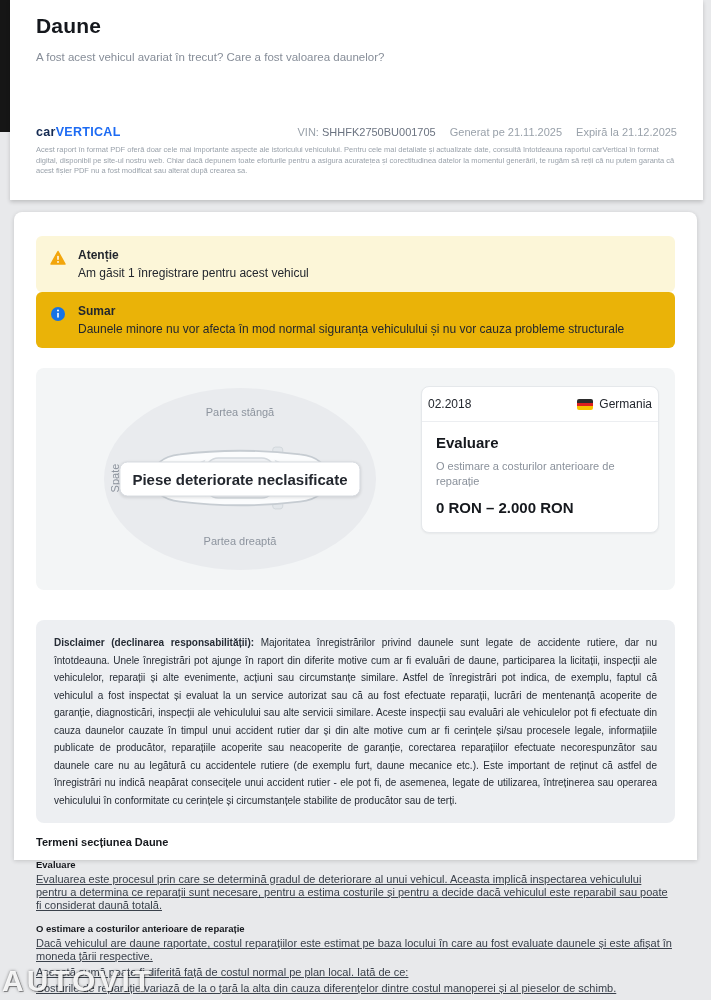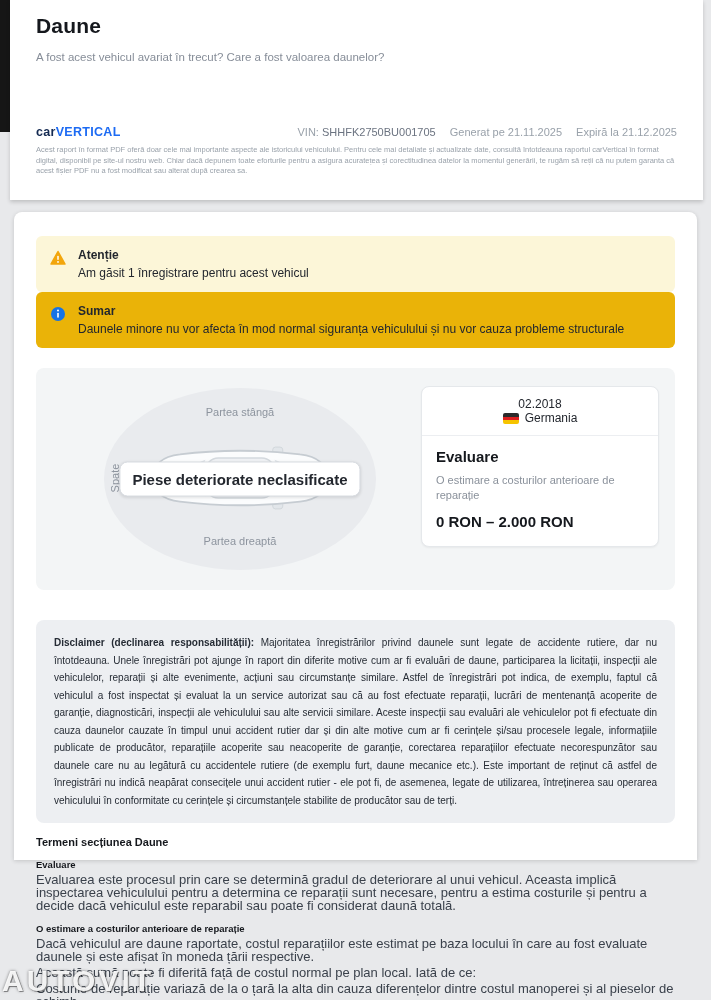--- a/index.html
+++ b/index.html
@@ -59,21 +59,21 @@
     padding:8px 12px; font-size:15px; font-weight:600; color:#23272e;
     white-space:nowrap; box-shadow:0 1px 3px rgba(0,0,0,.10);
   }
   .record {
     position:absolute; right:16px; top:18px; width:238px;
     background:#fff; border:1px solid #e5e8eb; border-radius:8px;
     box-shadow:0 1px 2px rgba(0,0,0,.05);
   }
   .rec-head {
     display:flex; justify-content:space-between; align-items:center;
-    padding:10px 13px; border-bottom:1px solid #eceef1; font-size:12px; color:#23272e;flex-direction:column;
+    padding:10px 6px; border-bottom:1px solid #eceef1; font-size:12px; color:#23272e;
   }
   .rec-country { display:flex; align-items:center; gap:6px; }
   .flag {
     width:16px; height:11px; border-radius:2px; display:inline-block;
     background:linear-gradient(#2b2b2b 0 33.3%, #dd1f1f 33.3% 66.6%, #f6c400 66.6% 100%);
   }
   .rec-body { padding:12px 14px 16px; }
   .rec-title { font-size:15px; font-weight:700; color:#15181d; }
   .rec-desc { margin-top:8px; font-size:11px; line-height:15px; color:#8a919b; }
   .rec-amount { margin-top:10px; font-size:15px; font-weight:700; color:#15181d; }
@@ -83,21 +83,21 @@
     margin-top:30px; background:#edeff2; border-radius:8px;
     padding:14px 18px; font-size:10px; line-height:17.5px;
     color:#262c35; text-align:justify;
   }
   .b { font-weight:700; }
 
   
   .terms { margin-top:13px; }
   .terms-title { font-size:11px; font-weight:700; color:#15181d; }
   .term-h { margin-top:11px; font-size:9.5px; font-weight:700; color:#15181d; }
-  .term-p { margin-top:3px; font-size:13px; line-height:13px; color:#3a414b; }
+  .term-p { margin-top:3px; font-size:11px; line-height:13px; color:#3a414b;text-decoration:underline; }
 
   
   .watermark {
     position:absolute; left:2px; top:964px;
     font-size:30px; font-weight:800; letter-spacing:3px;
     color:rgba(255,255,255,.92);
     text-shadow:0 0 3px rgba(0,0,0,.5), 1px 1px 0 rgba(0,0,0,.35);
     pointer-events:none;
   }
 </style>

